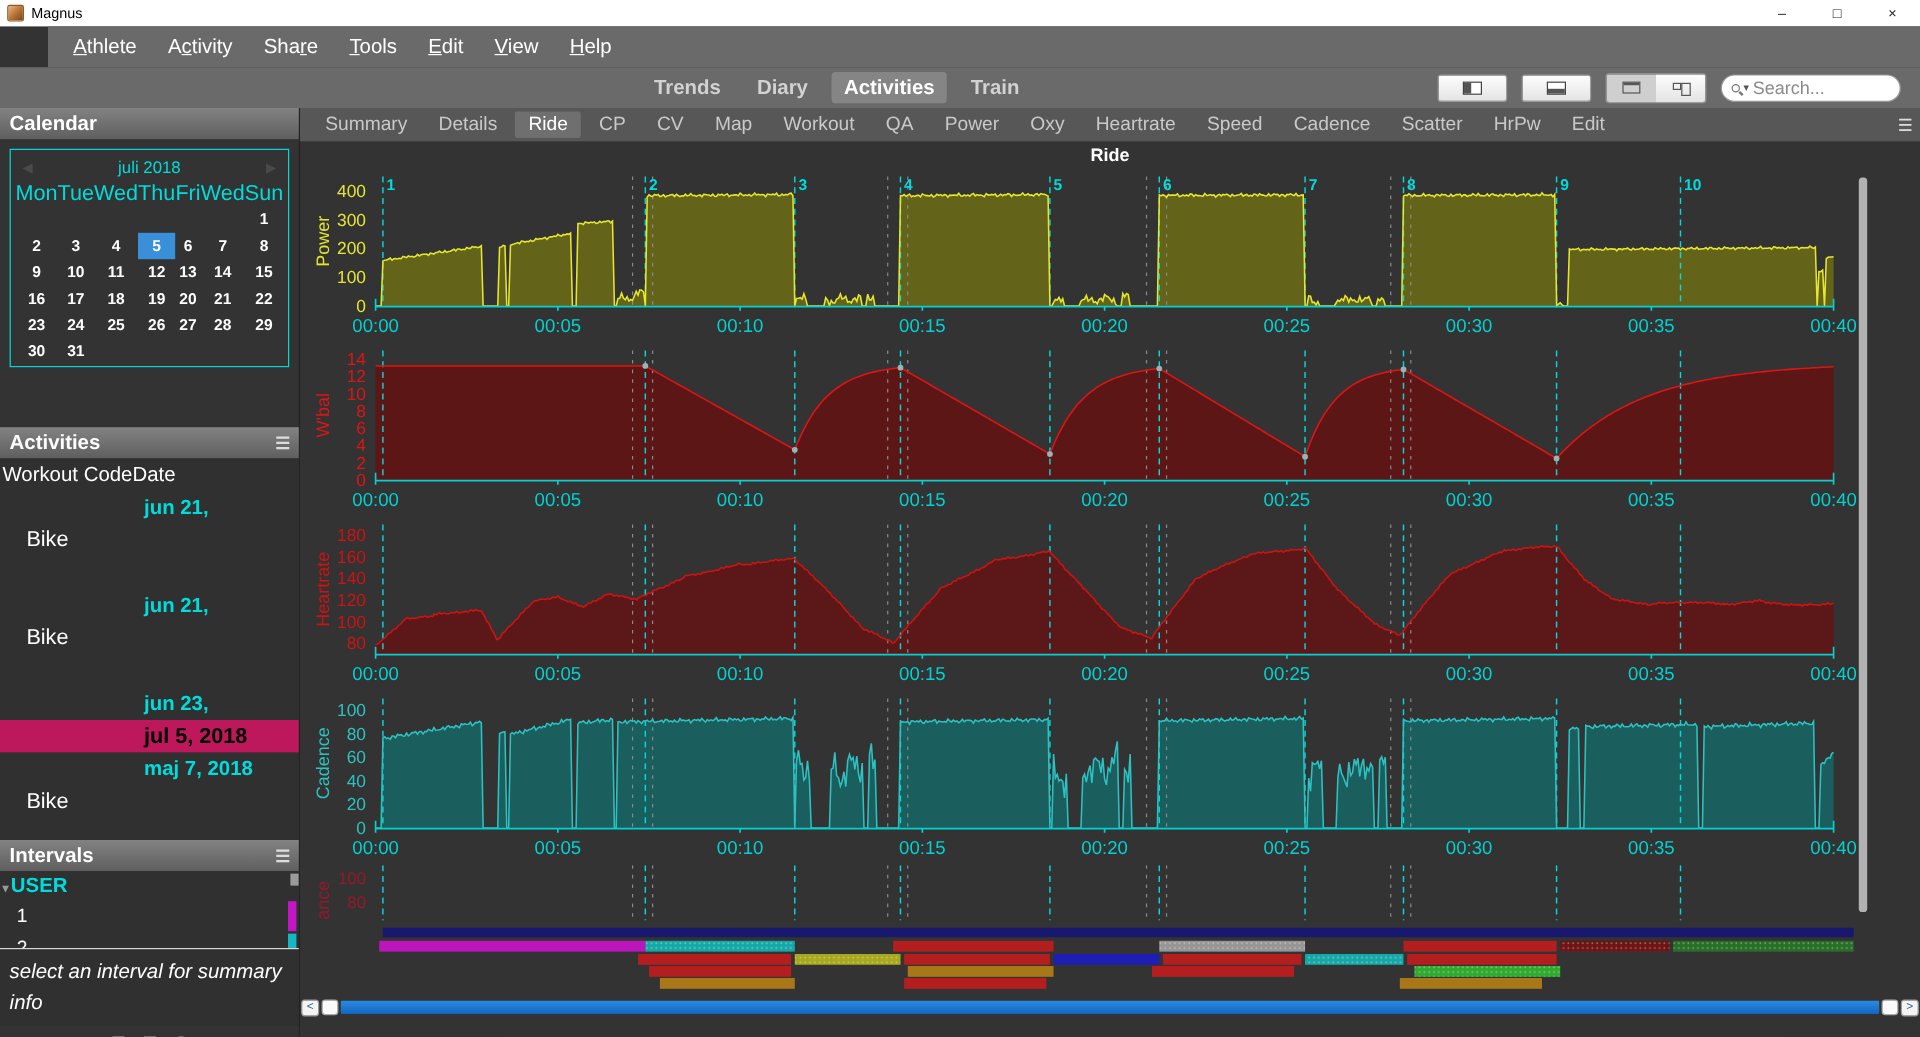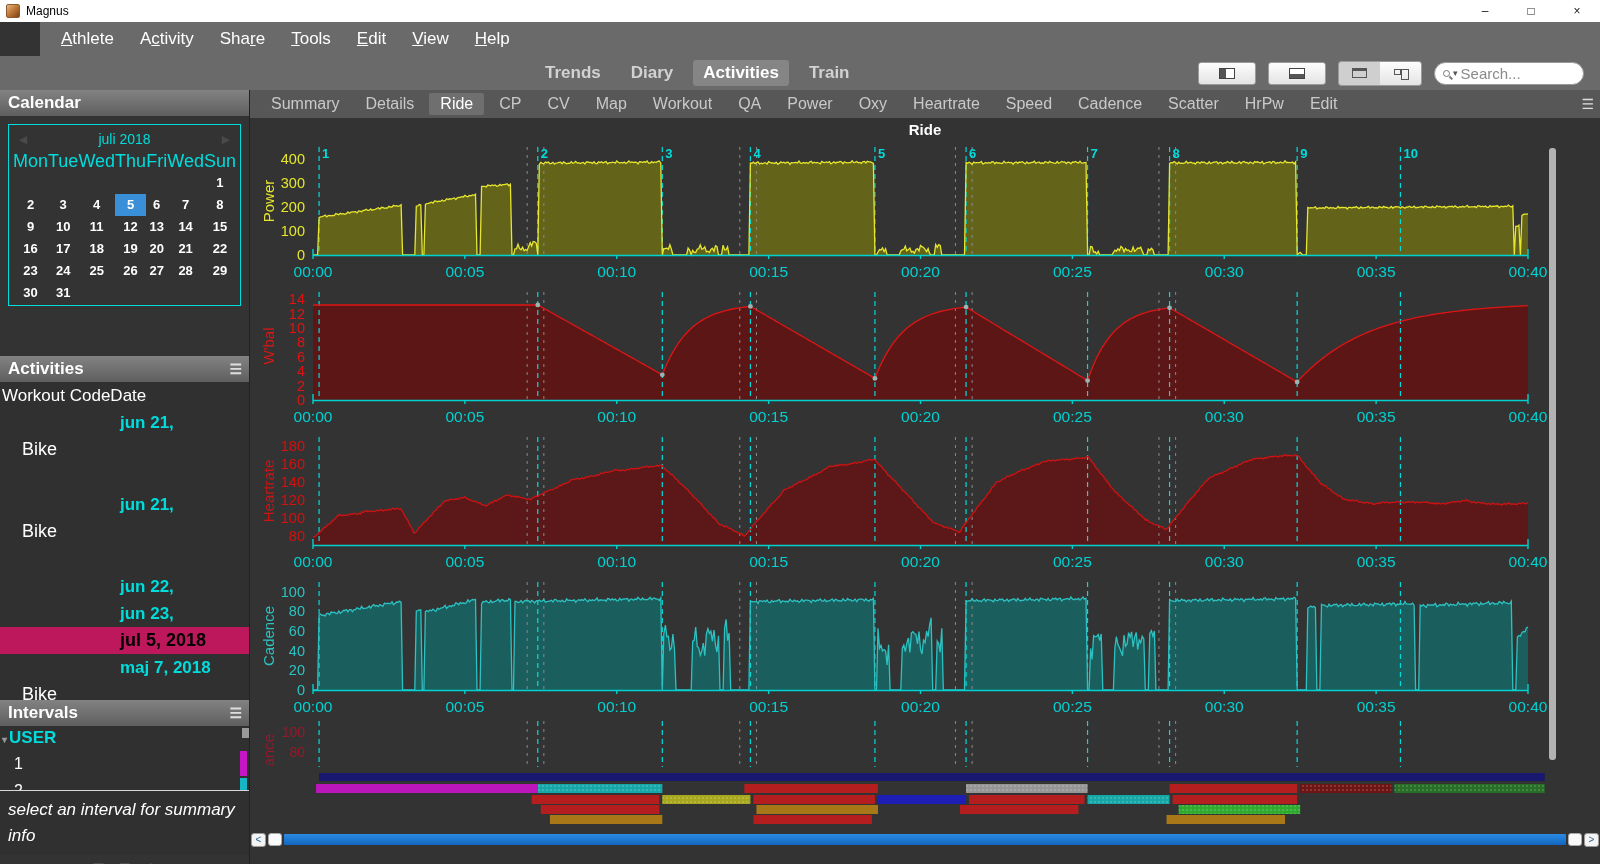--- a/index.html
+++ b/index.html
@@ -236,21 +236,20 @@
       </div>
       <div class="act-list" id="actList">
           <div class="act-cols">
             <span class="act-col-workout">Workout Code</span>
             <span class="act-col-date">Date</span>
           </div>
           <div class="act-row date">jun 21,</div>
           <div class="act-row workout">Bike</div>
           <div class="act-row date">jun 21,</div>
           <div class="act-row workout">Bike</div>
-          <div class="act-row date">jun 22,</div>
           <div class="act-row date">jun 23,</div>
           <div class="act-row selected">jul 5, 2018</div>
           <div class="act-row date">maj 7, 2018</div>
           <div class="act-row workout">Bike</div>
         </div>
       <div class="sec-head">
         <span>Intervals</span>
         <span class="burger">☰</span>
       </div>
       <div class="int-list" id="intList">

